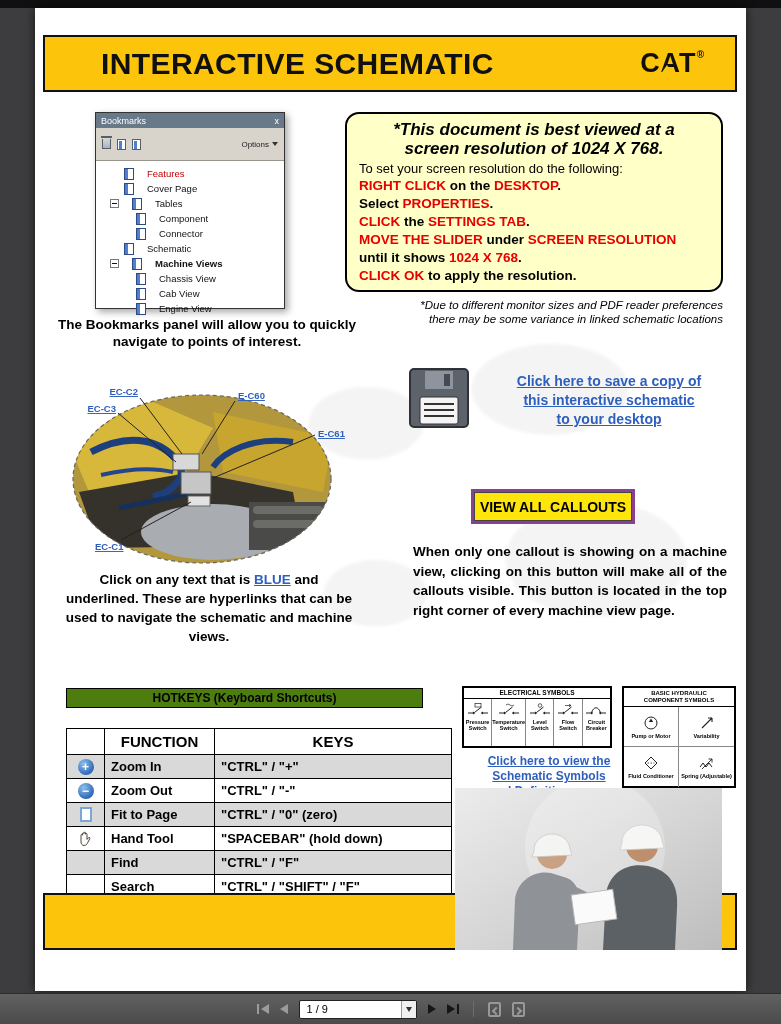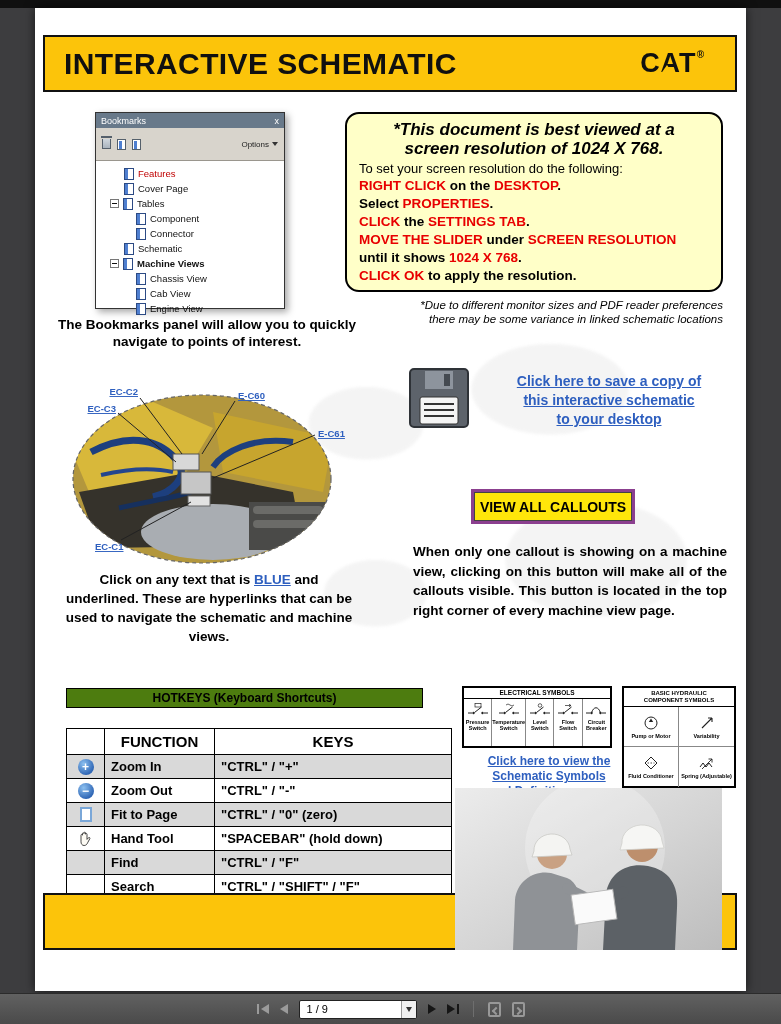--- a/index.html
+++ b/index.html
@@ -14,37 +14,37 @@
       radial-gradient(95px 60px at 22% 28%, #dcdcdc 60%, transparent 61%),
       radial-gradient(130px 75px at 62% 18%, #dcdcdc 60%, transparent 61%),
       radial-gradient(150px 95px at 72% 68%, #dcdcdc 60%, transparent 61%),
       radial-gradient(85px 55px at 24% 78%, #dcdcdc 60%, transparent 61%);
   }
 
   
   .banner { position:absolute; left:8px; width:694px; background:#fcc40a; border:2px solid #111; }
   .banner.top { top:27px; height:57px; display:flex; align-items:center; }
   .banner.bottom { top:885px; height:57px; z-index:1; }
-  .banner-title { font-size:30px; font-weight:900; color:#101010; padding-left:19px; letter-spacing:.4px; }
+  .banner-title { font-size:30px; font-weight:900; color:#101010; padding-left:56px; letter-spacing:.4px; }
   .cat-logo { margin-left:auto; margin-right:30px; position:relative; font-weight:900; font-size:27px; color:#101010; letter-spacing:1px; line-height:1; }
   .cat-reg { font-size:10px; vertical-align:top; font-weight:bold; }
   .cat-tri { position:absolute; left:20px; bottom:2px; width:0; height:0; border-left:7px solid transparent; border-right:7px solid transparent; border-bottom:10px solid #fcc40a; }
 
   
   .bm-panel { position:absolute; left:60px; top:104px; width:190px; height:197px; background:#fff; border:1px solid #333; box-shadow:3px 3px 7px rgba(0,0,0,.35); font-size:9.5px; z-index:2; }
   .bm-titlebar { height:15px; background:#68798a; color:#fff; display:flex; justify-content:space-between; align-items:center; padding:0 5px; font-size:9px; }
   .bm-toolbar { height:20px; background:#d8d4cc; border-bottom:1px solid #9a968e; display:flex; align-items:center; padding:16px 6px; gap:6px; }
   .bm-tool-trash { width:9px; height:10px; border:1px solid #55606b; border-top:none; position:relative; background:linear-gradient(#cfd6dd,#aab4bd); }
   .bm-tool-trash::before { content:''; position:absolute; left:-2px; top:-3px; width:11px; height:2px; background:#55606b; }
   .bm-tool-page { width:9px; height:11px; background:#fff; border:1px solid #55606b; position:relative; }
   .bm-tool-page::after { content:''; position:absolute; left:1px; top:1px; width:3px; height:8px; background:#4f7fd0; }
   .bm-options { margin-left:auto; display:flex; align-items:center; gap:3px; font-size:8px; color:#222; }
   .bm-options::after { content:''; width:0; height:0; border-left:3px solid transparent; border-right:3px solid transparent; border-top:4px solid #333; }
   .bm-body { padding:5px 2px; }
-  .bm-row { height:15px; display:flex; align-items:center; gap:4px; }
+  .bm-row { height:15px; display:flex; align-items:center; gap:13px; }
   .indent-a { padding-left:26px; }
   .indent-x { padding-left:12px; }
   .indent-b { padding-left:38px; }
   .bm-exp { width:9px; height:9px; border:1px solid #777; background:#fff; position:relative; flex:0 0 auto; }
   .bm-exp::before { content:''; position:absolute; left:1px; top:3px; width:5px; height:1px; background:#111; }
   .bm-ic { width:10px; height:12px; flex:0 0 auto; background:linear-gradient(to right,#4f7fd0 0 3px,#fff 3px); border:1px solid #2c4a84; }
   .bm-label { white-space:nowrap; color:#111; }
   .bm-label.red { color:#c00000; }
   .bm-label.bold { font-weight:bold; }
   .bm-caption { position:absolute; left:22px; top:308px; width:300px; text-align:center; font-weight:bold; font-size:13.5px; line-height:17px; color:#000; }

